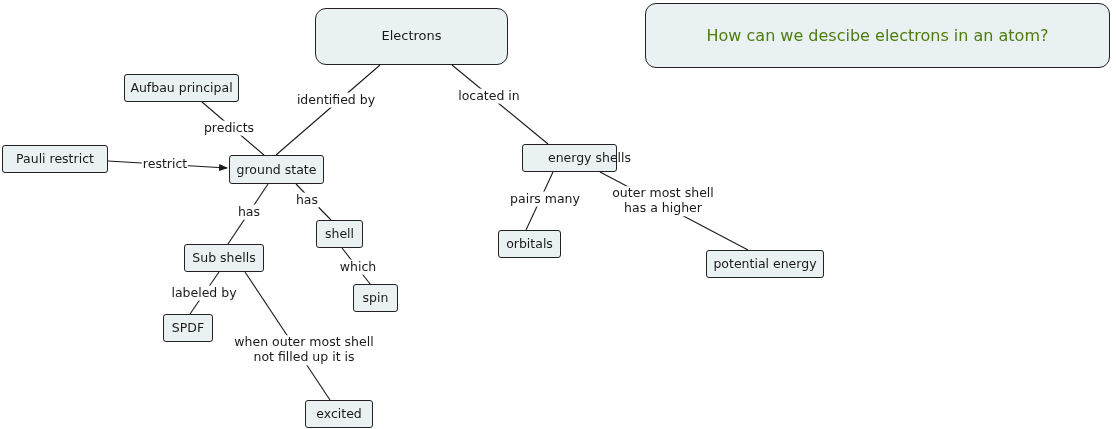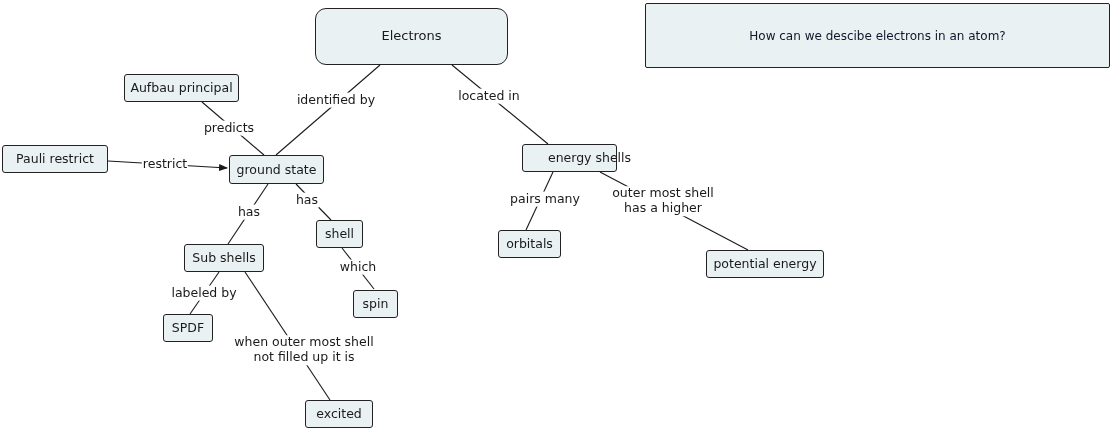--- a/index.html
+++ b/index.html
@@ -42,26 +42,26 @@
   }
   .node.root {
     border-radius: 11px;
     font-size: 13px;
   }
   .question-box {
     position: absolute;
     box-sizing: border-box;
     background: #eaf1f3;
     border: 1px solid #222222;
-    border-radius: 2px;
+    border-radius: 11px;
     display: flex;
     align-items: center;
     justify-content: center;
-    font-size: 12px;
-    color: #0f172a;
+    font-size: 16px;
+    color: #4d7c0f;
     z-index: 2;
   }
   .edge-label {
     position: absolute;
     font-size: 12.5px;
     color: #1a1a1a;
     line-height: 1.18;
     white-space: pre;
     text-align: center;
     transform: translate(-50%, -50%);
@@ -108,21 +108,21 @@
       </div>
       <div class="node" style="left: 229px; top: 155px; width: 95px; height: 29px;">
         <span>ground state</span>
       </div>
       <div class="node" style="left: 184px; top: 244px; width: 80px; height: 28px;">
         <span>Sub shells</span>
       </div>
       <div class="node" style="left: 316px; top: 220px; width: 47px; height: 28px;">
         <span>shell</span>
       </div>
-      <div class="node" style="left: 353px; top: 290px; width: 45px; height: 28px;">
+      <div class="node" style="left: 353px; top: 284px; width: 45px; height: 28px;">
         <span>spin</span>
       </div>
       <div class="node" style="left: 163px; top: 314px; width: 50px; height: 28px;">
         <span>SPDF</span>
       </div>
       <div class="node" style="left: 305px; top: 400px; width: 68px; height: 28px;">
         <span>excited</span>
       </div>
       <div class="node" style="left: 522px; top: 144px; width: 95px; height: 28px; padding-left: 40px;">
         <span>energy shells</span>

